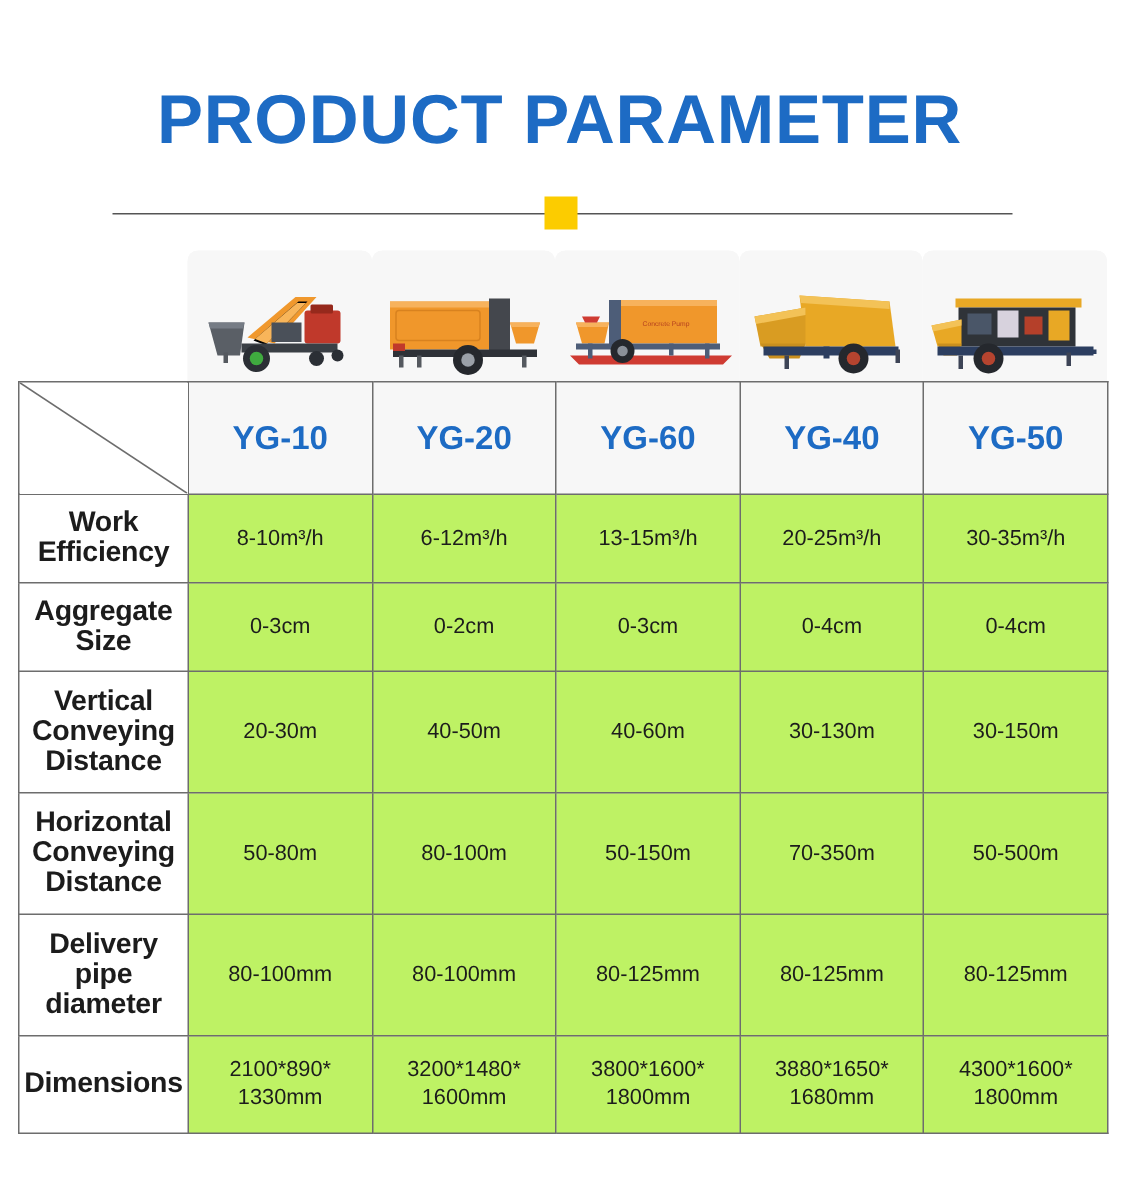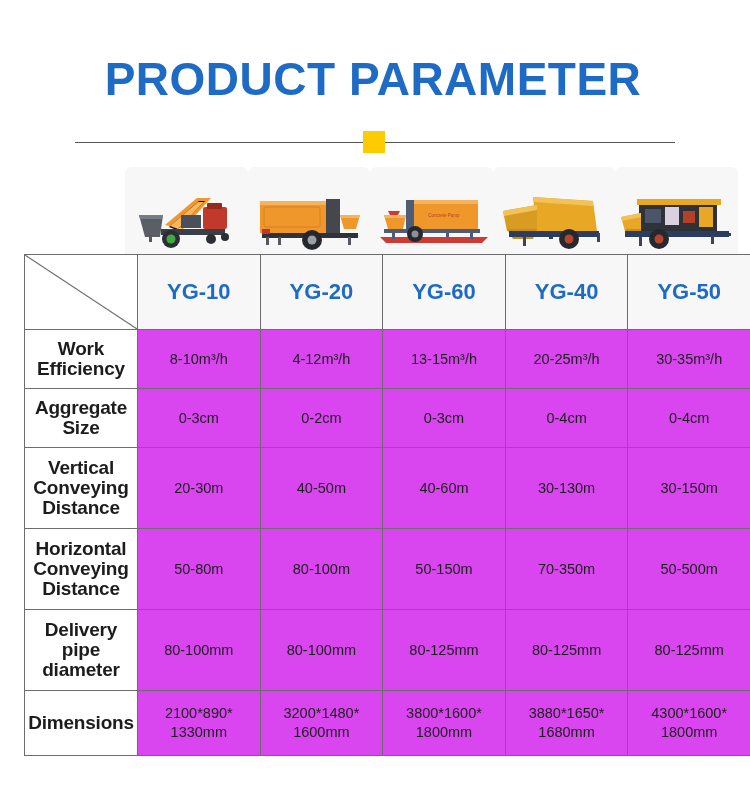--- a/index.html
+++ b/index.html
@@ -70,21 +70,21 @@
     background: #f7f7f7;
     border-radius: 7px 7px 0 0;
     position: relative;
     overflow: hidden;
   }
   .img-card svg { display: block; }
 
   
   .param-table {
     position: absolute;
-    left: 24px;
+    left: 12px;
     top: 254px;
     width: 726px;
     border-collapse: collapse;
     table-layout: fixed;
   }
   .param-table td {
     border: 1px solid #6d6d6d;
     text-align: center;
     vertical-align: middle;
     font-size: 14.5px;
@@ -95,21 +95,21 @@
   .col-data  { width: 122.6px; }
 
   td.label-cell {
     font-weight: bold;
     background: #ffffff;
     font-size: 19px;
     line-height: 20px;
     letter-spacing: -0.2px;
   }
   td.data-cell {
-    background: #d946ef;
+    background: #bef264;
     line-height: 19px;
   }
   td.model-cell {
     background: #f7f7f7;
     color: #1d6bc4;
     font-weight: bold;
     font-size: 22px;
   }
 
   
@@ -273,21 +273,21 @@
       <td class="model-cell">YG-10</td>
       <td class="model-cell">YG-20</td>
       <td class="model-cell">YG-60</td>
       <td class="model-cell">YG-40</td>
       <td class="model-cell">YG-50</td>
     </tr>
 
     <tr class="row-two-line">
       <td class="label-cell">Work<br>Efficiency</td>
       <td class="data-cell">8-10m³/h</td>
-      <td class="data-cell">4-12m³/h</td>
+      <td class="data-cell">6-12m³/h</td>
       <td class="data-cell">13-15m³/h</td>
       <td class="data-cell">20-25m³/h</td>
       <td class="data-cell">30-35m³/h</td>
     </tr>
 
     <tr class="row-two-line">
       <td class="label-cell">Aggregate<br>Size</td>
       <td class="data-cell">0-3cm</td>
       <td class="data-cell">0-2cm</td>
       <td class="data-cell">0-3cm</td>

